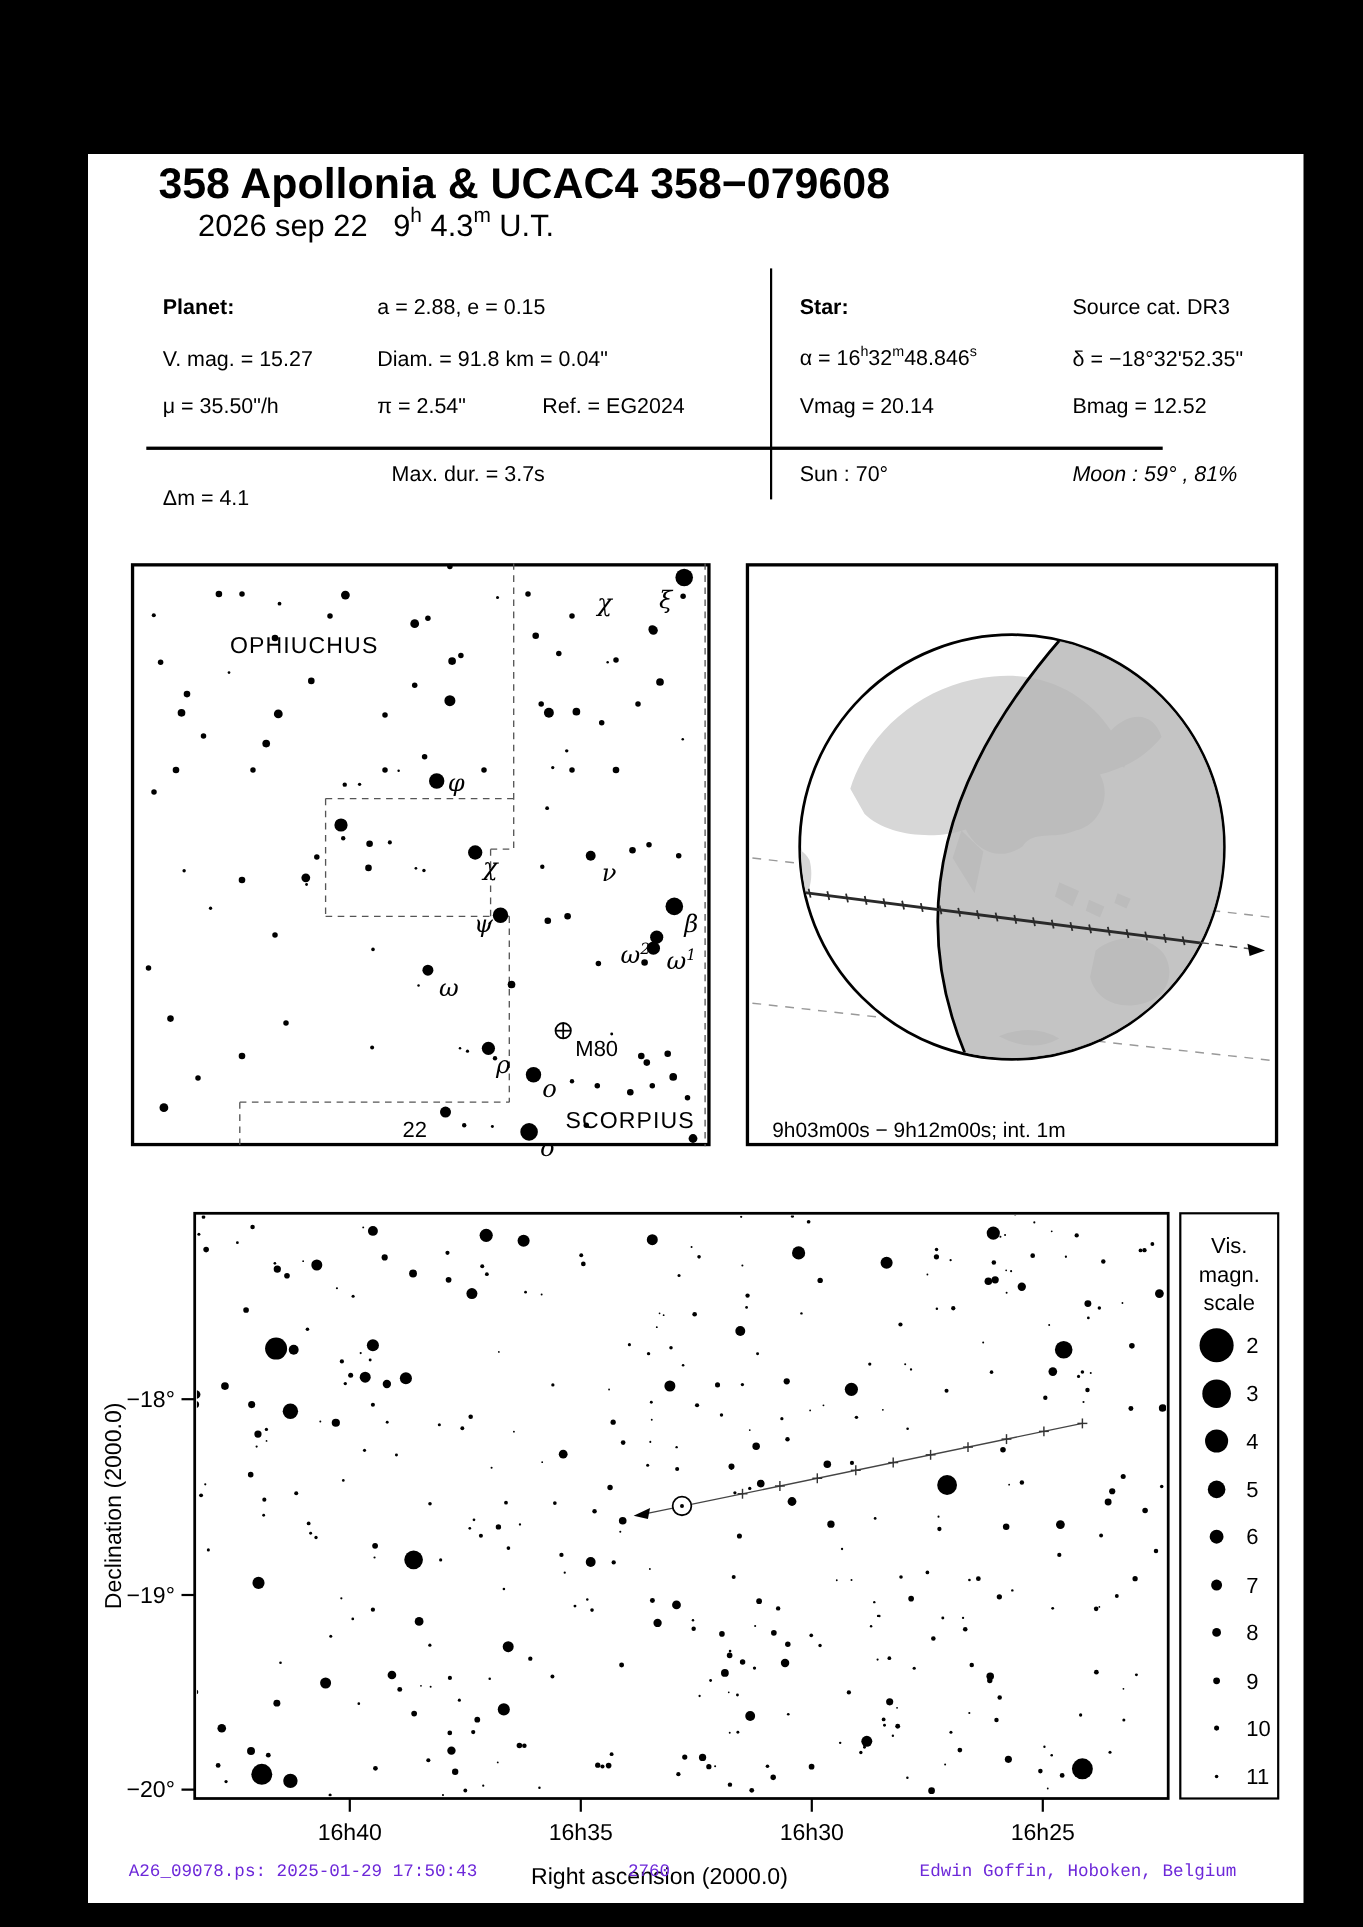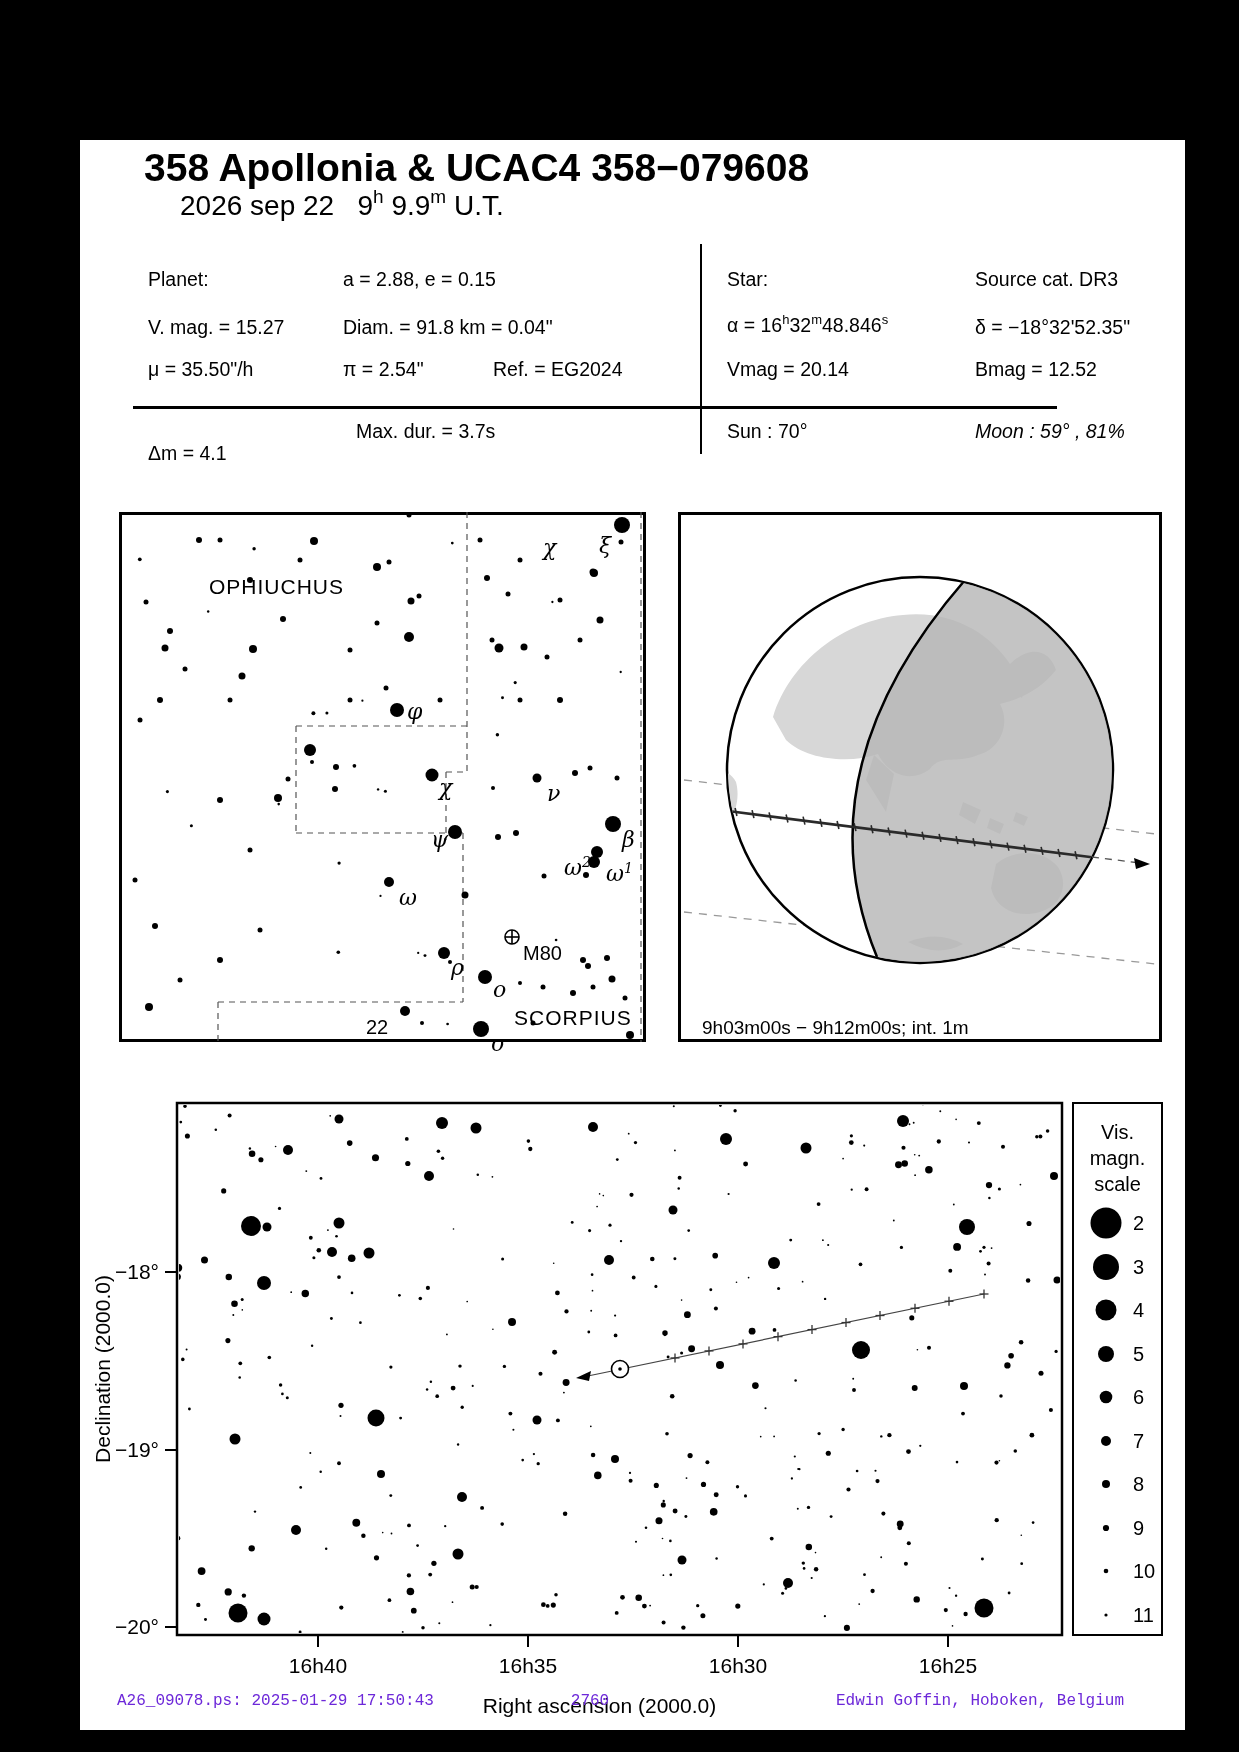--- a/index.html
+++ b/index.html
@@ -5,38 +5,38 @@
   html,body{margin:0;padding:0;background:#000;}
   #stage{position:relative;width:1239px;height:1752px;background:#000;overflow:hidden;
          font-family:"Liberation Sans",sans-serif;color:#000;}
   #paper{position:absolute;left:80px;top:140px;width:1105px;height:1590px;background:#fff;}
   .abs{position:absolute;white-space:nowrap;}
   .title{font-size:39px;font-weight:bold;letter-spacing:0px;}
   .subtitle{font-size:28px;}
   .subtitle sup{font-size:19px;position:relative;top:-2px;}
   .lbl{font-size:19.5px;}
   .lbl sup{font-size:13px;}
-  .bold{font-weight:normal;}
+  .bold{font-weight:bold;}
   .rule{position:absolute;background:#000;}
   .footer{font-family:"Liberation Mono","DejaVu Sans Mono",monospace;font-size:16px;color:#6d28d9;}
   svg{position:absolute;overflow:visible;}
   svg text{font-family:"Liberation Sans",sans-serif;}
   .greek{font-family:"DejaVu Serif",serif;font-style:italic;}
 </style>
 </head>
 <body>
 
 <div id="stage">
   <div id="paper">
 
     <div class="abs title" style="left:64px;top:6px;">358 Apollonia  &amp;  UCAC4 358−079608</div>
     <div class="abs subtitle" style="left:100px;top:48px;">
       <span>2026 sep 22</span>&nbsp;&nbsp;
       <span>9</span><sup>h</sup>
-      <span>9.9</span><sup>m</sup>
+      <span>4.3</span><sup>m</sup>
       <span>U.T.</span>
     </div>
 
     <div class="abs lbl bold" style="left:68px;top:128px;">Planet:</div>
     <div class="abs lbl" style="left:263px;top:128px;">a = 2.88, e = 0.15</div>
     <div class="abs lbl bold" style="left:647px;top:128px;">Star:</div>
     <div class="abs lbl" style="left:895px;top:128px;">Source cat.  DR3</div>
 
     <div class="abs lbl" style="left:68px;top:176px;text-align:right;">V. mag. = 15.27</div>
     <div class="abs lbl" style="left:263px;top:176px;">Diam. = 91.8 km = 0.04"</div>

